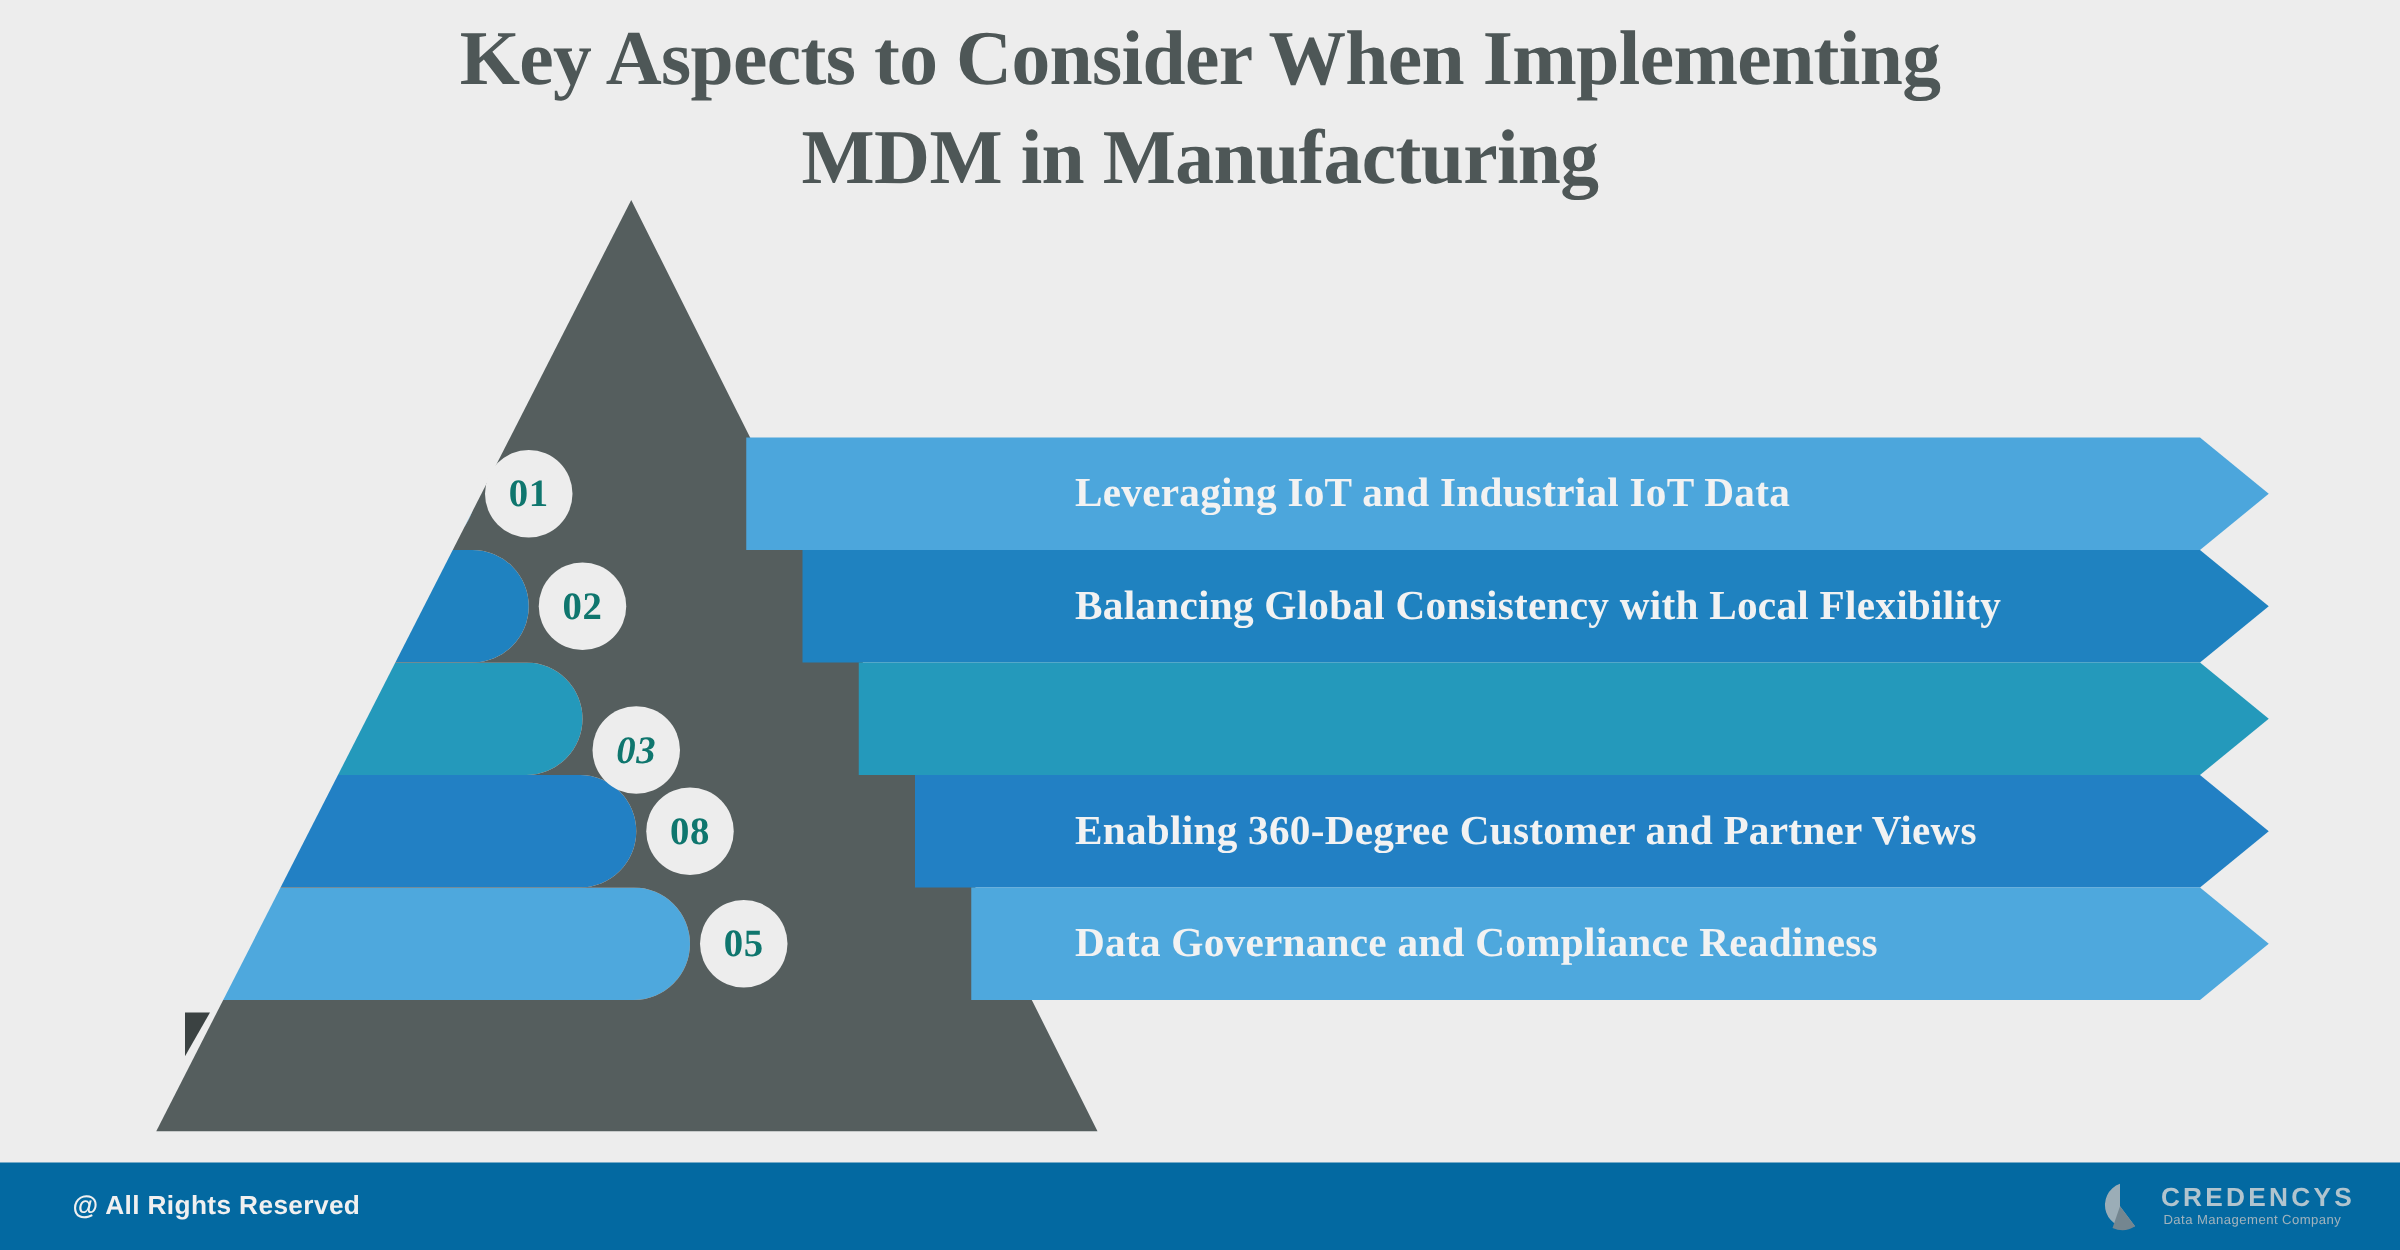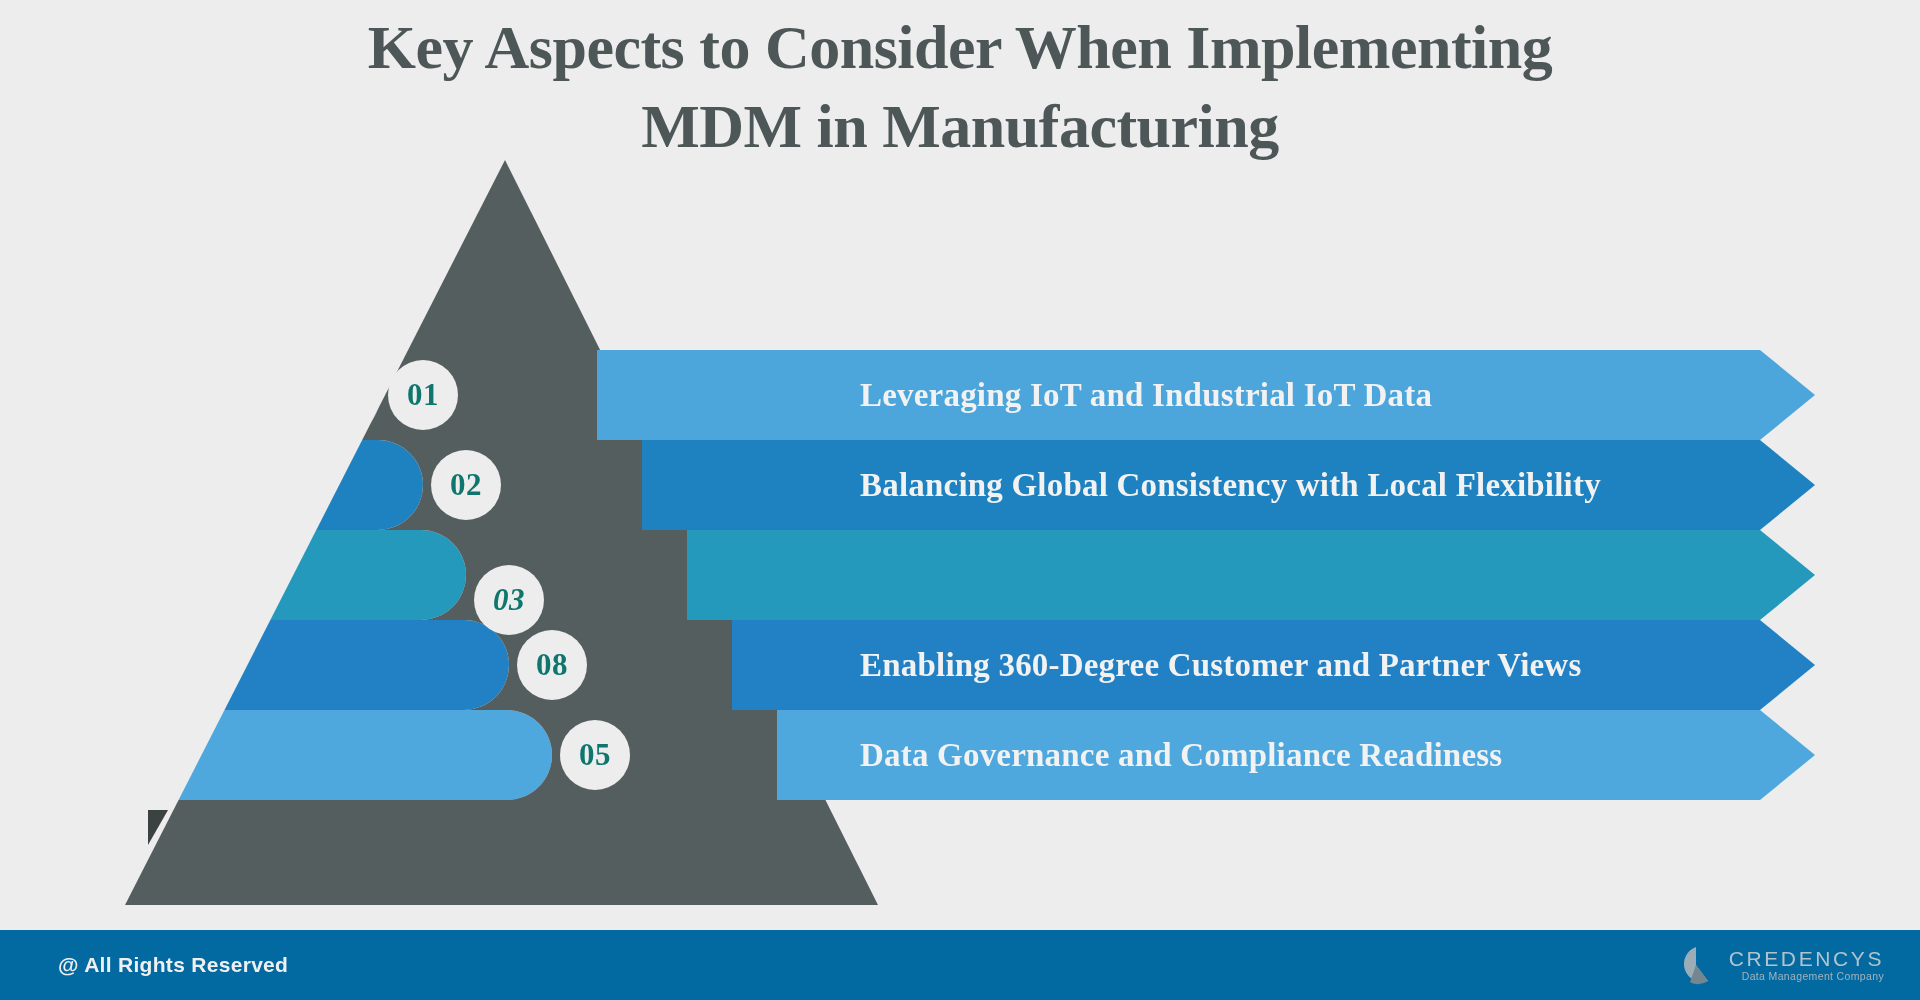--- a/index.html
+++ b/index.html
@@ -97,29 +97,28 @@
     opacity: 0.82;
   }
   #logo-text {
     display: flex;
     flex-direction: column;
     line-height: 1.05;
   }
   #logo-name {
     color: #d8d8d8;
     font-size: 21px;
-    font-weight: normal;
+    font-weight: bold;
     letter-spacing: 2.6px;
   }
   #logo-tag {
     color: #c3c3c3;
     font-size: 10.5px;
     letter-spacing: 0.35px;
     padding-left: 2px;
-    text-align: right;
   }
 </style>
 </head>
 <body>
 
 <div id="stage">
 
   <h1 id="title">
     <span>Key Aspects to Consider When Implementing</span>
     <span class="l2">MDM in Manufacturing</span>

